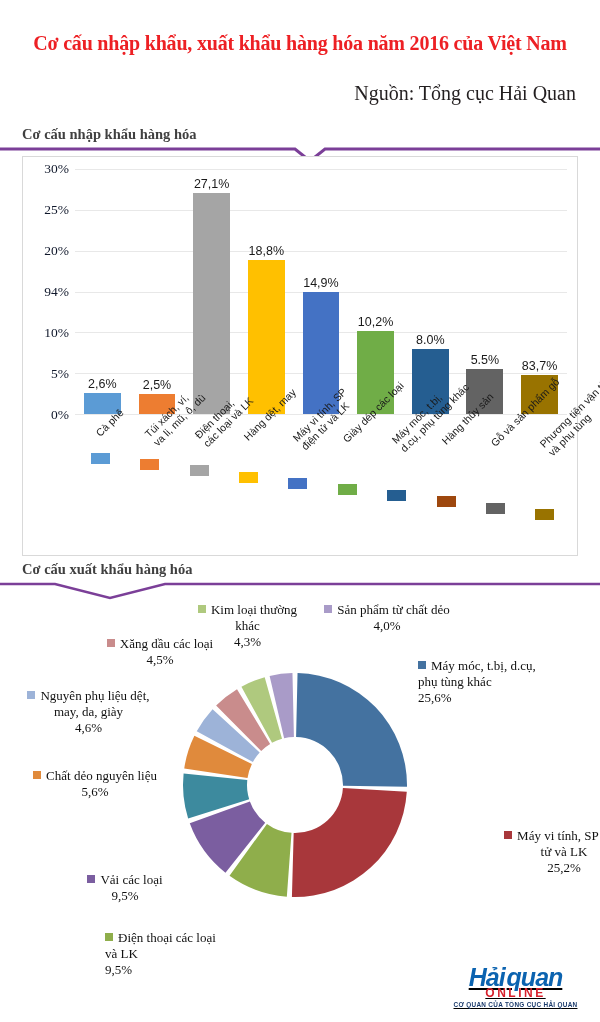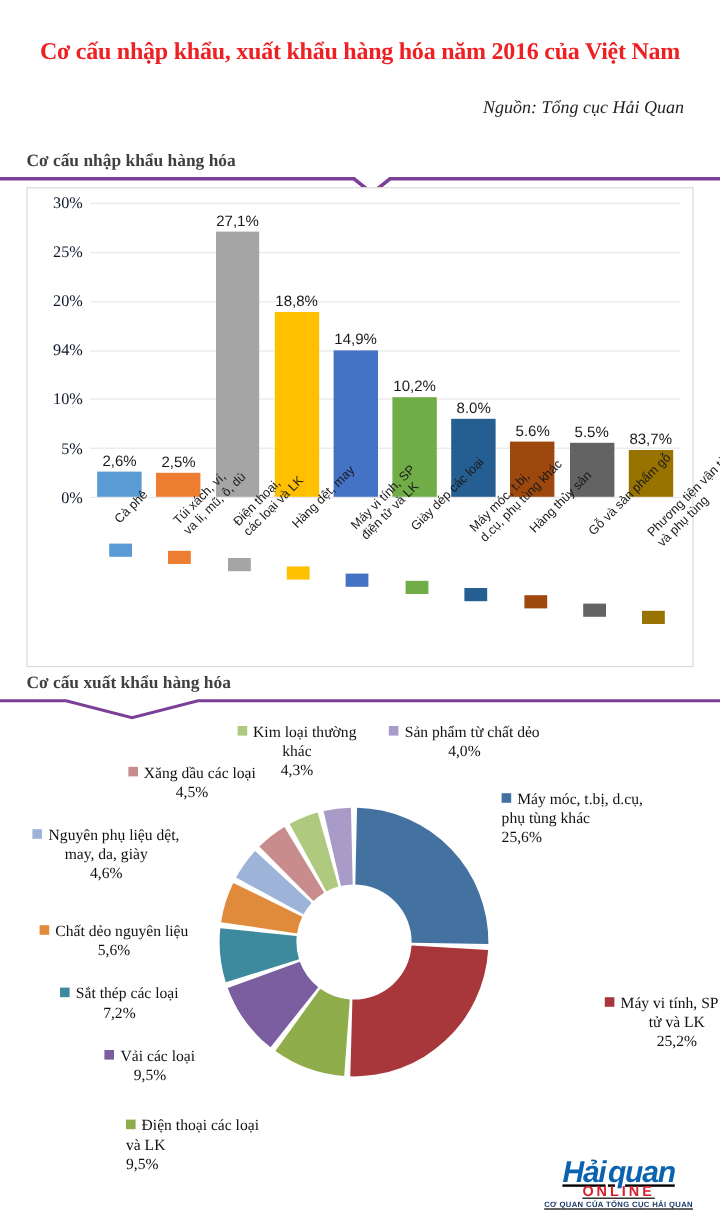--- a/index.html
+++ b/index.html
@@ -10,23 +10,23 @@
   }
 
   
   .title {
     position:absolute; top:32px; left:0; width:600px; text-align:center;
     font-family:"Liberation Serif", serif;
     font-weight:bold; font-size:20px; color:#ED2024; letter-spacing:-0.2px;
     white-space:nowrap;
   }
   .source {
-    position:absolute; top:82px; right:30px;
+    position:absolute; top:82px; right:24px;
     font-family:"Liberation Serif", serif;
-    font-style:italic; font-size:15px; color:#231f20;
+    font-size:20px; color:#231f20;
   }
 
   
   .sec-head {
     position:absolute; font-family:"Liberation Serif", serif;
     font-weight:bold; font-size:14.5px; color:#404040;
   }
   #sec1-head { top:126px; left:22px; }
   #sec2-head { top:561px; left:22px; }
 
@@ -155,24 +155,20 @@
           <div class="bar-lbl" style="bottom: 49.6667%;">14,9%</div>
           <div class="bar" style="height: 49.6667%; background: rgb(68, 114, 196);"></div>
         </div>
         <div class="bar-col">
           <div class="bar-lbl" style="bottom: 34%;">10,2%</div>
           <div class="bar" style="height: 34%; background: rgb(112, 173, 71);"></div>
         </div>
         <div class="bar-col">
           <div class="bar-lbl" style="bottom: 26.6667%;">8.0%</div>
           <div class="bar" style="height: 26.6667%; background: rgb(37, 94, 145);"></div>
-        </div>
-        <div class="bar-col">
-          <div class="bar-lbl" style="bottom: 18.6667%;">5.6%</div>
-          <div class="bar" style="height: 18.6667%; background: rgb(158, 72, 14);"></div>
         </div>
         <div class="bar-col">
           <div class="bar-lbl" style="bottom: 18.3333%;">5.5%</div>
           <div class="bar" style="height: 18.3333%; background: rgb(99, 99, 99);"></div>
         </div>
         <div class="bar-col">
           <div class="bar-lbl" style="bottom: 16%;">83,7%</div>
           <div class="bar" style="height: 16%; background: rgb(153, 115, 0);"></div>
         </div>
       </div>
@@ -244,21 +240,20 @@
       <path d="M9.230223303465323,103.44534595348352 A112,112 0 0 1 19.386536854257614,70.79704242811884 L76.87994436611041,98.91301818347951 A48,48 0 0 0 72.527238558628,112.90514826577865 Z" fill="#E08A3C"></path>
       <path d="M21.72210457293808,66.28356610470607 A112,112 0 0 1 37.583593984788294,44.1611180229048 L84.67868313633784,87.49762200981634 A48,48 0 0 0 77.88090195983061,96.97867118773118 Z" fill="#9DB3D8"></path>
       <path d="M41.10871422574394,40.50053441132661 A112,112 0 0 1 62.01441927097334,24.17895623863444 L95.14903683041715,78.93383838798619 A48,48 0 0 0 86.18944895389026,85.92880046199713 Z" fill="#C98C8C"></path>
       <path d="M66.42084025015828,21.64719810548894 A112,112 0 0 1 89.69275005070327,12.17852440023438 L107.01117859315855,73.79079617152902 A48,48 0 0 0 97.03750296435355,77.84879918806669 Z" fill="#AFC97E"></path>
       <path d="M94.61505356707231,10.9146916647462 A112,112 0 0 1 117.45901863984852,8.02882775585779 L118.91100798850651,72.01235475251048 A48,48 0 0 0 109.12073724303099,73.24915357060551 Z" fill="#A99BC8"></path>
     </svg>
 <div class="dlab" style="left: 418px; top: 58px; width: 175px; text-align: left;"><span class="sw" style="background:#4472A0"></span>Máy móc, t.bị, d.cụ,<br>phụ tùng khác<span class="pct">25,6%</span></div>
     <div class="dlab" style="left: 440px; top: 228px; width: 160px; text-align: center; margin-left: 44px;"><span class="sw" style="background:#A8373B"></span>Máy vi tính, SP điện<br>tử và LK<span class="pct">25,2%</span></div>
     <div class="dlab" style="left: 105px; top: 330px; width: 185px; text-align: left;"><span class="sw" style="background:#8FAE4B"></span>Điện thoại các loại<br>và LK<span class="pct">9,5%</span></div>
     <div class="dlab" style="left: 50px; top: 272px; width: 150px; text-align: center;"><span class="sw" style="background:#7B5EA0"></span>Vải các loại<span class="pct">9,5%</span></div>
-    <div class="dlab" style="left: 22px; top: 220px; width: 155px; text-align: center;"><span class="sw" style="background:#3D8A9E"></span>Sắt thép các loại<span class="pct">7,2%</span></div>
     <div class="dlab" style="left: 10px; top: 168px; width: 170px; text-align: center;"><span class="sw" style="background:#E08A3C"></span>Chất dẻo nguyên liệu<span class="pct">5,6%</span></div>
     <div class="dlab" style="left: 6px; top: 88px; width: 165px; text-align: center;"><span class="sw" style="background:#9DB3D8"></span>Nguyên phụ liệu dệt,<br>may, da, giày<span class="pct">4,6%</span></div>
     <div class="dlab" style="left: 80px; top: 36px; width: 160px; text-align: center;"><span class="sw" style="background:#C98C8C"></span>Xăng dầu các loại<span class="pct">4,5%</span></div>
     <div class="dlab" style="left: 190px; top: 2px; width: 115px; text-align: center;"><span class="sw" style="background:#AFC97E"></span>Kim loại thường<br>khác<span class="pct">4,3%</span></div>
     <div class="dlab" style="left: 312px; top: 2px; width: 150px; text-align: center;"><span class="sw" style="background:#A99BC8"></span>Sản phẩm từ chất dẻo<span class="pct">4,0%</span></div>
   </div>
 
 <div id="logo">
   <div class="logo-row">
     <span class="logo-main">Hải</span>

